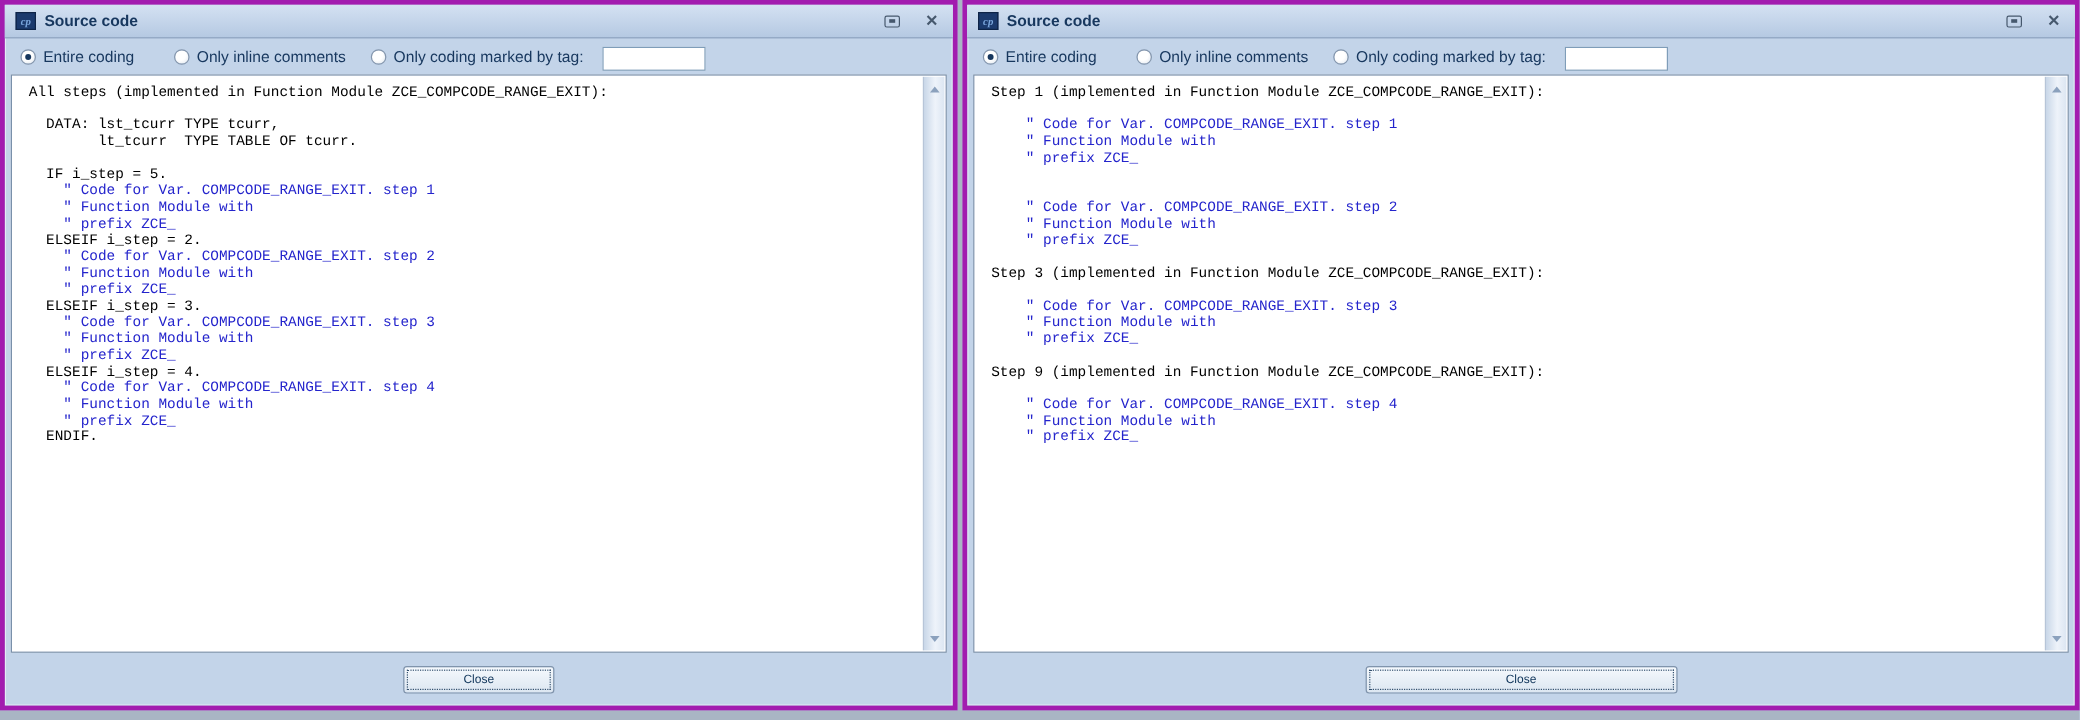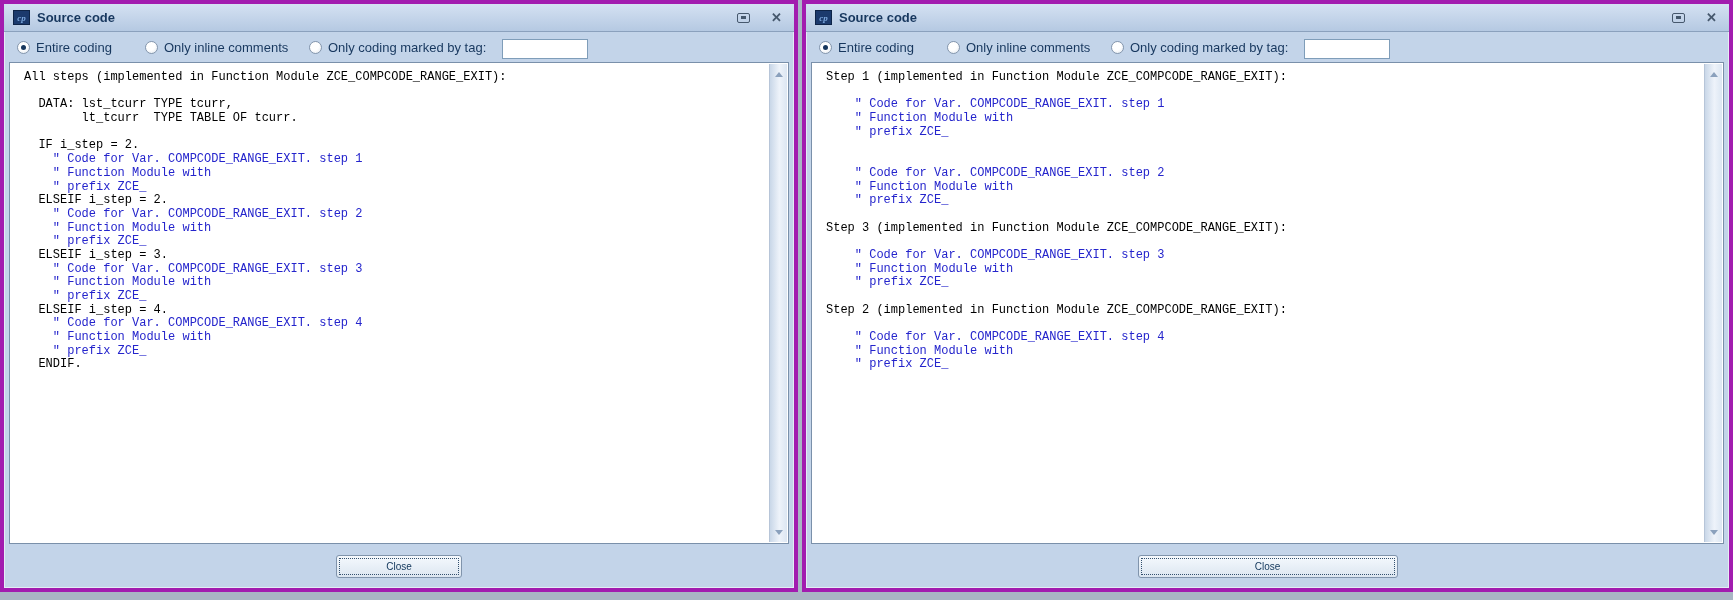--- a/index.html
+++ b/index.html
@@ -130,21 +130,21 @@
       </span>
       <input class="tag-input" value="" style="">
     </div>
     <div class="code-panel">
       <div class="code-view">
           <div class="code-line plain">All steps (implemented in Function Module ZCE_COMPCODE_RANGE_EXIT):</div>
           <div class="code-line plain">&nbsp;</div>
           <div class="code-line plain">  DATA: lst_tcurr TYPE tcurr,</div>
           <div class="code-line plain">        lt_tcurr  TYPE TABLE OF tcurr.</div>
           <div class="code-line plain">&nbsp;</div>
-          <div class="code-line plain">  IF i_step = 2.</div>
+          <div class="code-line plain">  IF i_step = 5.</div>
           <div class="code-line comment">    " Code for Var. COMPCODE_RANGE_EXIT. step 1</div>
           <div class="code-line comment">    " Function Module with</div>
           <div class="code-line comment">    " prefix ZCE_</div>
           <div class="code-line plain">  ELSEIF i_step = 2.</div>
           <div class="code-line comment">    " Code for Var. COMPCODE_RANGE_EXIT. step 2</div>
           <div class="code-line comment">    " Function Module with</div>
           <div class="code-line comment">    " prefix ZCE_</div>
           <div class="code-line plain">  ELSEIF i_step = 3.</div>
           <div class="code-line comment">    " Code for Var. COMPCODE_RANGE_EXIT. step 3</div>
           <div class="code-line comment">    " Function Module with</div>
@@ -215,21 +215,21 @@
           <div class="code-line comment">    " Code for Var. COMPCODE_RANGE_EXIT. step 2</div>
           <div class="code-line comment">    " Function Module with</div>
           <div class="code-line comment">    " prefix ZCE_</div>
           <div class="code-line plain">&nbsp;</div>
           <div class="code-line plain">Step 3 (implemented in Function Module ZCE_COMPCODE_RANGE_EXIT):</div>
           <div class="code-line plain">&nbsp;</div>
           <div class="code-line comment">    " Code for Var. COMPCODE_RANGE_EXIT. step 3</div>
           <div class="code-line comment">    " Function Module with</div>
           <div class="code-line comment">    " prefix ZCE_</div>
           <div class="code-line plain">&nbsp;</div>
-          <div class="code-line plain">Step 2 (implemented in Function Module ZCE_COMPCODE_RANGE_EXIT):</div>
+          <div class="code-line plain">Step 9 (implemented in Function Module ZCE_COMPCODE_RANGE_EXIT):</div>
           <div class="code-line plain">&nbsp;</div>
           <div class="code-line comment">    " Code for Var. COMPCODE_RANGE_EXIT. step 4</div>
           <div class="code-line comment">    " Function Module with</div>
           <div class="code-line comment">    " prefix ZCE_</div>
         </div>
       <div class="scrollbar">
         <div class="sb-btn up">
             <span class="tri-up"></span>
           </div>
         <div class="sb-btn down">

